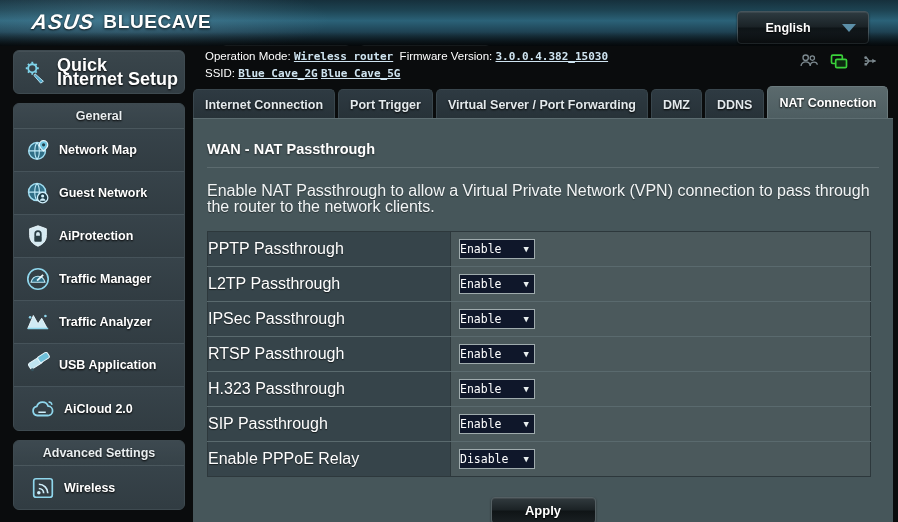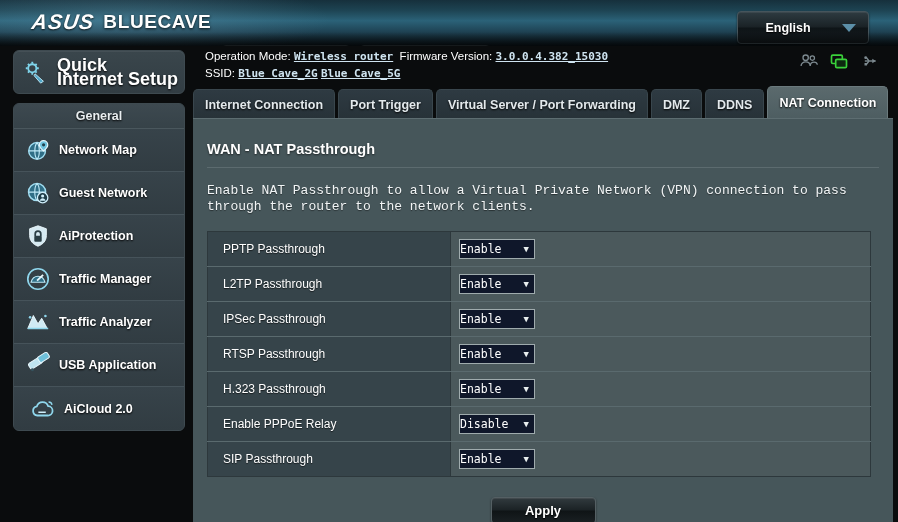--- a/index.html
+++ b/index.html
@@ -108,35 +108,34 @@
     background:#46565a;
     border-top:1px solid #5d6d71;
     overflow:hidden;
   }
   .panel-title{
     margin:22px 0 0 14px; color:#fff; font-size:14.5px; font-weight:bold;
     text-shadow:0 1px 2px rgba(0,0,0,.6);
   }
   .title-rule{ margin:10px 14px 0 14px; height:1px; background:#5c6b6f; }
   .desc{
-    margin:15px 14px 0 14px; color:#f2f5f6; font-size:13px; line-height:16px;
+    margin:15px 14px 0 14px; color:#f2f5f6; font-size:16px; line-height:16px;
     text-shadow:0 1px 1px rgba(0,0,0,.45);
-    font-family:Liberation Mono, monospace;
   }
 
   .settings{
     margin:16px 14px 0 14px; width:664px;
     border:1px solid #2d383c; border-collapse:collapse;
   }
   .settings tr{ height:35px; }
   .settings td{ border-bottom:1px solid #5a6a6e; }
   .settings tr:last-child td{ border-bottom:none; }
   td.lbl{
     width:243px; background:#36444a; color:#ffffff;
-    font-size:12px; padding-left:15px;
+    font-size:16px; 
     border-right:1px solid #2d383c;
     text-shadow:0 1px 1px rgba(0,0,0,.6);
   }
   td.val{ background:#4b595c; padding-left:8px; }
   .sel{
     display:inline-flex; align-items:center; justify-content:space-between;
     min-width:76px; height:20px; padding:0 5px 0 0;
     border:1px solid #9fabad; background:#0f172a;
     color:#ffffff; font-size:11.5px;
     font-family:"DejaVu Sans Mono","Liberation Mono",monospace;
@@ -293,20 +292,31 @@
       <div class="nav-item">
         <svg class="ico" viewBox="0 0 28 28">
           <path d="M8 21a5 5 0 01-.6-9.9A6.4 6.4 0 0119.6 11 4.9 4.9 0 0119 21z" fill="none" stroke="#8fd6ec" stroke-width="1.9"></path>
           <path d="M9 17.5h8" stroke="#cfeefa" stroke-width="1.5"></path>
           <path d="M20 6.5c2 0 3.4 1.3 3.7 3" fill="none" stroke="#8fd6ec" stroke-width="1.5"></path>
         </svg>
         <span class="nav-label">AiCloud 2.0</span>
       </div>
     </div>
 
+    <div class="group">
+      <div class="group-title">Advanced Settings</div>
+      <div class="nav-item">
+        <svg class="ico" viewBox="0 0 28 28">
+          <rect x="4" y="4" width="20" height="20" rx="2.5" fill="none" stroke="#8fd6ec" stroke-width="1.8"></rect>
+          <circle cx="9.5" cy="19" r="1.9" fill="#cfeefa"></circle>
+          <path d="M9.5 14.5a5.2 5.2 0 015.2 5.2M9.5 10a9.7 9.7 0 019.7 9.7" fill="none" stroke="#cfeefa" stroke-width="1.8"></path>
+        </svg>
+        <span class="nav-label">Wireless</span>
+      </div>
+    </div>
   </div>
 
   <div class="tabs">
     <div class="tab">Internet Connection</div>
     <div class="tab">Port Trigger</div>
     <div class="tab">Virtual Server / Port Forwarding</div>
     <div class="tab">DMZ</div>
     <div class="tab">DDNS</div>
     <div class="tab active">NAT Connection</div>
   </div>
@@ -357,33 +367,33 @@
         <tr>
           <td class="lbl">H.323 Passthrough</td>
           <td class="val">
             <span class="sel">
               <span>Enable</span>
               <span class="arw">▼</span>
             </span>
           </td>
         </tr>
         <tr>
+          <td class="lbl">SIP Passthrough</td>
+          <td class="val">
+            <span class="sel">
+              <span>Enable</span>
+              <span class="arw">▼</span>
+            </span>
+          </td>
+        </tr>
+        <tr>
           <td class="lbl">Enable PPPoE Relay</td>
           <td class="val">
             <span class="sel">
               <span>Disable</span>
-              <span class="arw">▼</span>
-            </span>
-          </td>
-        </tr>
-        <tr>
-          <td class="lbl">SIP Passthrough</td>
-          <td class="val">
-            <span class="sel">
-              <span>Enable</span>
               <span class="arw">▼</span>
             </span>
           </td>
         </tr>
       </tbody>
     </table>
 
     <div class="apply-row">
       <div class="apply-btn">Apply</div>
     </div>

